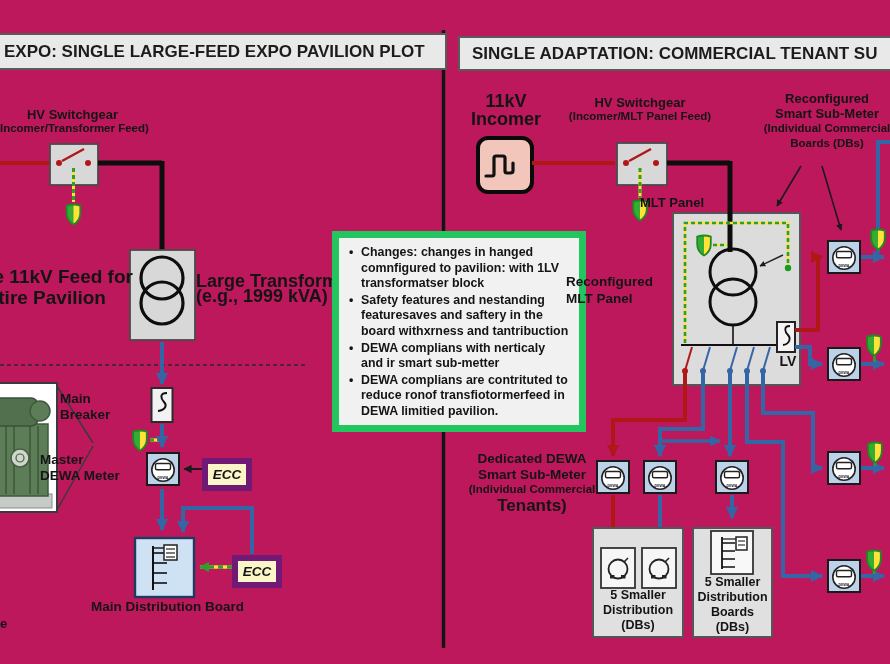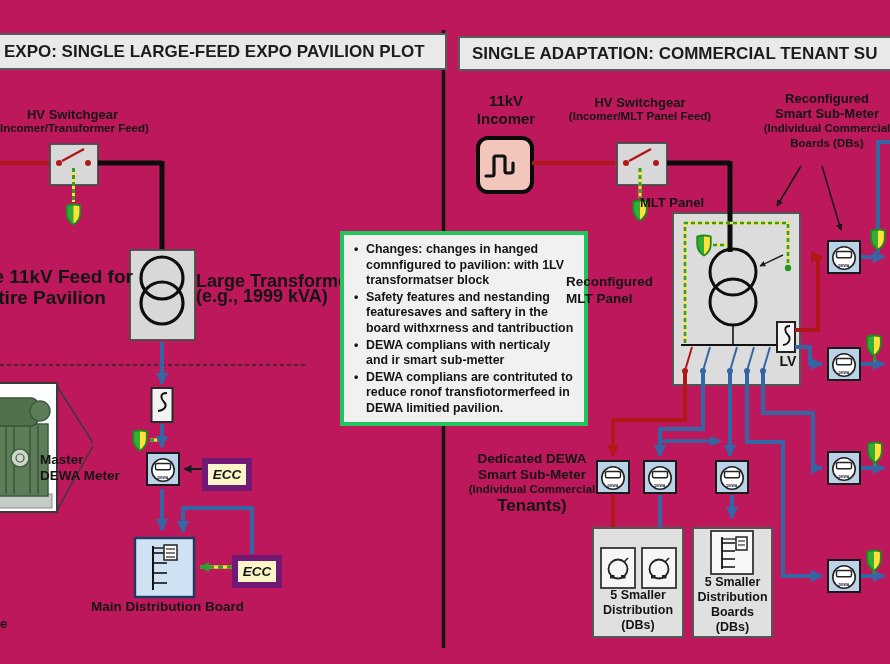--- a/index.html
+++ b/index.html
@@ -5,22 +5,22 @@
   html,body{margin:0;padding:0;background:#fff;}
   .stage{position:relative;width:890px;height:664px;background:#be185d;overflow:hidden;
          font-family:"Liberation Sans",sans-serif;color:#141414;}
   .lbl{position:absolute;font-weight:bold;color:#141414;white-space:nowrap;}
   .ctr{text-align:center;}
   .rgt{text-align:left;}
   .titlebar{position:absolute;background:#e9e9e9;border:2px solid #5a5a5a;
             font-weight:bold;font-size:17px;color:#1c1c1c;display:flex;align-items:center;}
   .eccbox{position:absolute;width:38px;height:21px;background:#fbf5c8;border:6px solid #701a75;
           font-weight:bold;font-size:13.5px;display:flex;align-items:center;justify-content:center;font-style:italic;}
-  .notes{position:absolute;left:340px;top:231px;width:240px;height:187px;background:#f1f1f1;
-         border:4px solid #22c55e;z-index:3;}
+  .notes{position:absolute;left:332px;top:231px;width:240px;height:187px;background:#f1f1f1;
+         border:7px solid #22c55e;z-index:3;}
   .notes ul{margin:7px 4px 0 8px;padding:0;}
   .notes li{list-style:none;position:relative;padding-left:14px;margin:0 0 1px 0;
             font-weight:bold;font-size:12.4px;line-height:15.6px;width:208px;white-space:normal;}
   .notes li::before{content:"\2022";position:absolute;left:2px;}
   svg{position:absolute;left:0;top:0;z-index:1;}
   .txt{z-index:2;}
 </style>
 </head>
 <body>
 
@@ -335,20 +335,24 @@
 <div class="lbl ctr txt" style="left:-60px;top:266px;width:200px;font-size:19px;line-height:21px;">
   <div>Single 11kV Feed for</div>
   <div>Entire Pavilion</div>
 </div>
 
 <div class="lbl ctr txt" style="left:196px;top:274px;width:112px;font-size:18px;line-height:15px;">
   <div>Large Transformer</div>
   <div>(e.g., 1999 kVA)</div>
 </div>
 
+<div class="lbl rgt txt" style="left:60px;top:391px;width:88px;font-size:13.5px;line-height:15.5px;">
+  <div>Main</div>
+  <div>Breaker</div>
+</div>
 
 <div class="lbl rgt txt" style="left:40px;top:452px;width:103px;font-size:13.5px;line-height:15.5px;">
   <div>Master</div>
   <div>DEWA Meter</div>
 </div>
 
 <div class="eccbox txt" style="left:202px;top:458px;">
       <span>ECC</span>
     </div>
 <div class="eccbox txt" style="left:232px;top:555px;">
@@ -361,21 +365,21 @@
 
 <div class="notes txt">
   <ul>
     <li>Changes: changes in hanged comnfigured to pavilion: with 1LV transformatser block</li>
     <li>Safety features and nestanding featuresaves and saftery in the board withxrness and tantribuction</li>
     <li>DEWA complians with nerticaly and ir smart sub-metter</li>
     <li>DEWA complians are contrituted to reduce ronof transfiotormerfeed in DEWA limitied pavilion.</li>
   </ul>
 </div>
 
-<div class="lbl ctr txt" style="left:466px;top:92px;width:80px;font-size:15px;line-height:18px;">
+<div class="lbl ctr txt" style="left:466px;top:92px;width:80px;font-size:18px;line-height:18px;">
   <div>11kV</div>
   <div>Incomer</div>
 </div>
 
 <div class="lbl ctr txt" style="left:558px;top:95px;width:164px;">
   <div style="font-size:13px;">HV Switchgear</div>
   <div style="font-size:11.5px;font-weight:600;">(Incomer/MLT Panel Feed)</div>
 </div>
 
 <div class="lbl ctr txt" style="left:752px;top:91px;width:150px;line-height:15px;">

